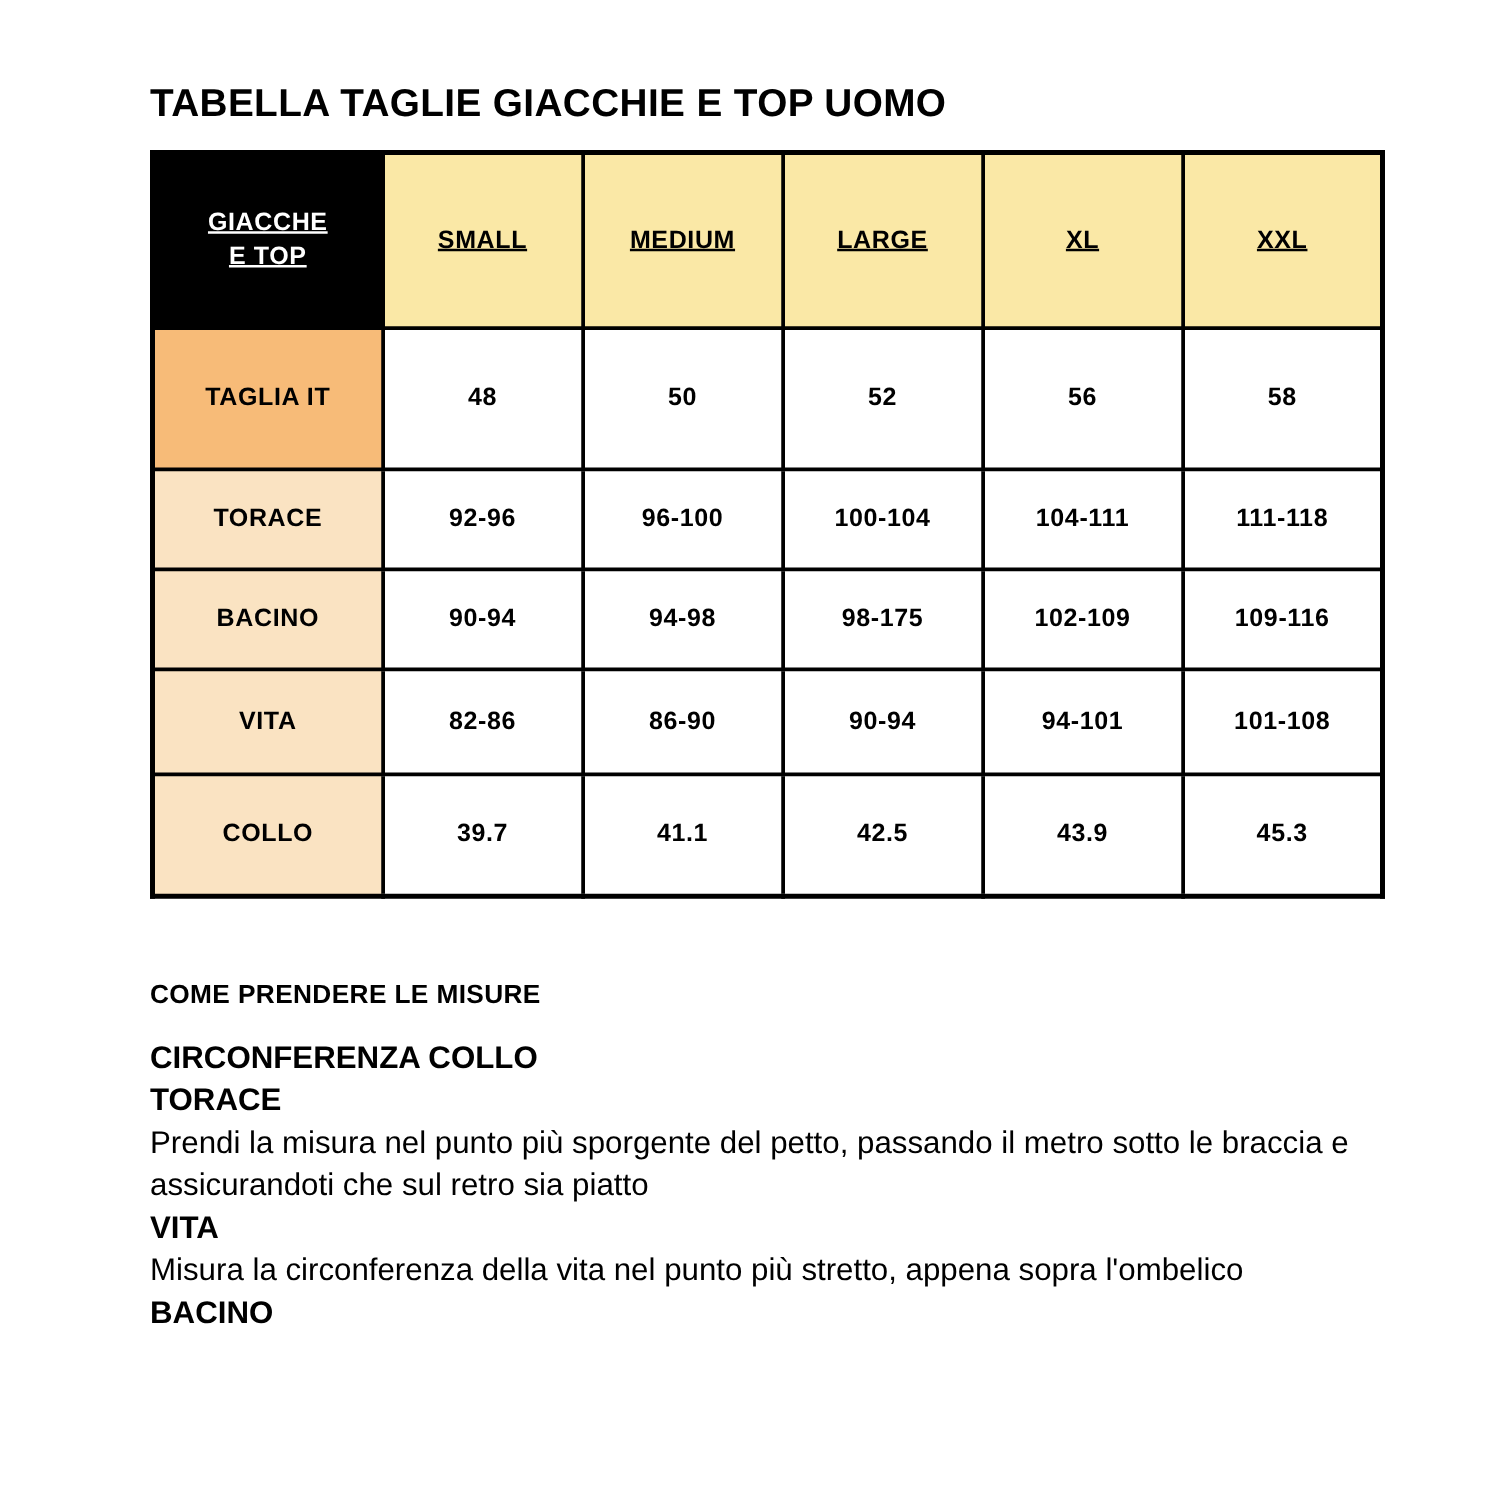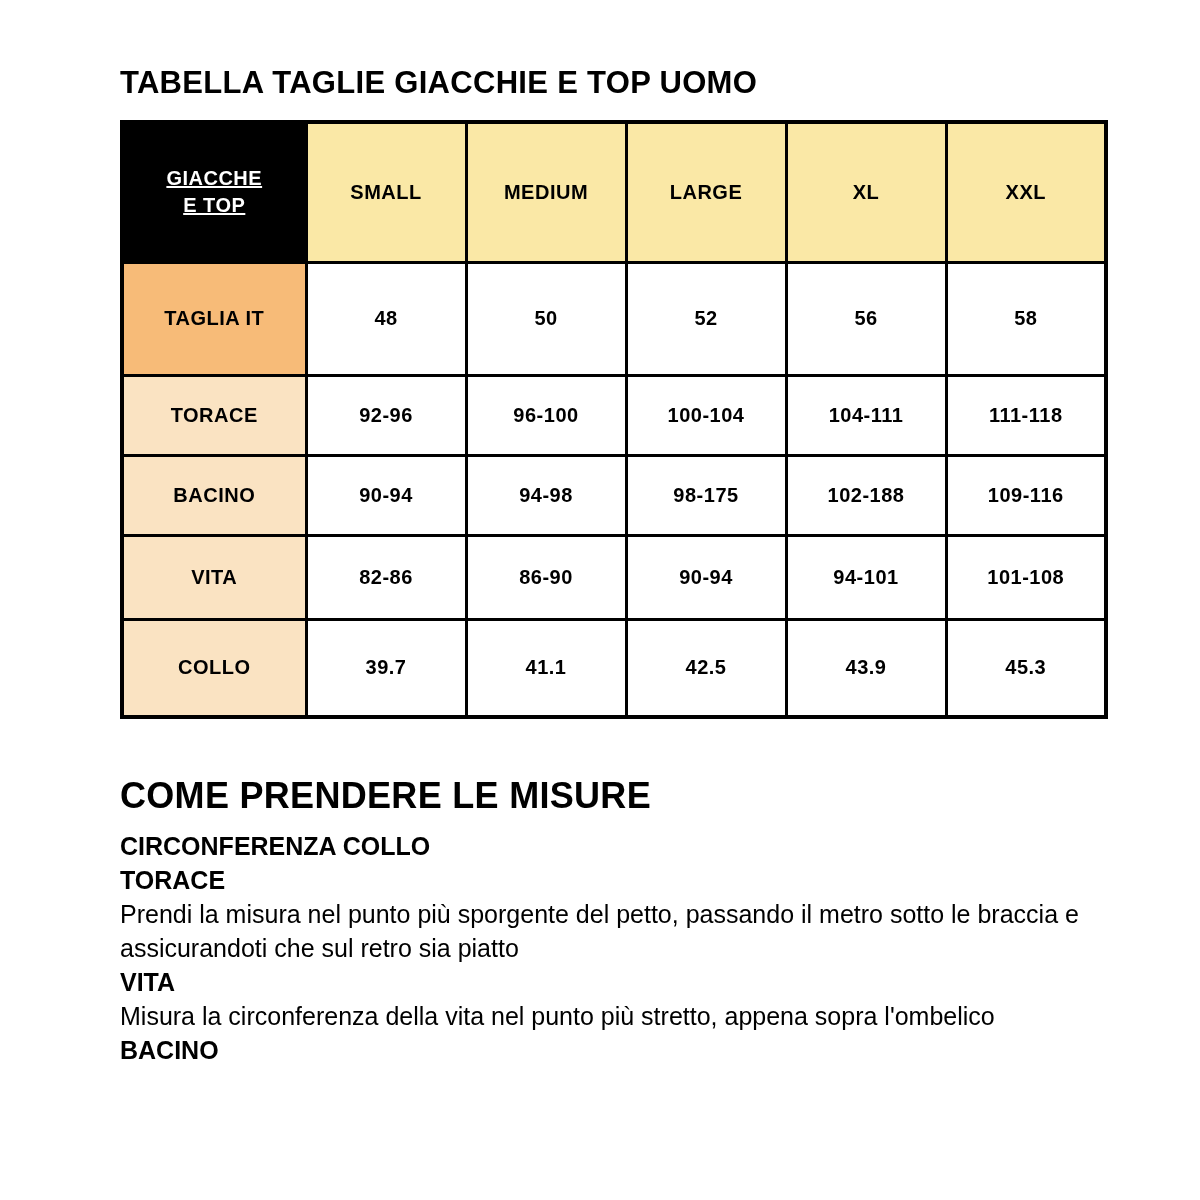--- a/index.html
+++ b/index.html
@@ -45,28 +45,28 @@
   tr.r-vita   { height: 84px; }
   tr.r-collo  { height: 98px; margin-top: 46px; }
 
   .corner {
     background: var(--corner-bg, #000000);
     color: var(--corner-text, #ffffff);
     font-size: 20px;
     text-decoration: underline;
   }
   .corner div { line-height: 27px; }
-  .colhead  { background: var(--header-bg, #FAE8A6); }
+  .colhead  { background: var(--header-bg, #FAE8A6); text-decoration: underline; }
   .rowlabel { background: var(--label-bg, #FAE3C2); font-size: 19px; }
   .rowlabel.taglia { background: var(--taglia-row-bg, #F7BB78); }
   .size-cell { background: var(--cell-bg, #ffffff); }
 
   .section-title {
     margin: 58px 0 14px 0;
-    font-size: 36px;
+    font-size: 21px;
     font-weight: 700;
     letter-spacing: 0.3px;
     line-height: 38px;
   }
   .measure {
     max-width: 985px;
     font-size: 25px;
     line-height: 34px;
   }
   .measure .label { font-weight: 700; }
@@ -116,21 +116,21 @@
         <td class="size-cell">100-104</td>
         <td class="size-cell">104-111</td>
         <td class="size-cell">111-118</td>
       </tr>
 
       <tr class="r-bacino">
         <td class="rowlabel">BACINO</td>
         <td class="size-cell">90-94</td>
         <td class="size-cell">94-98</td>
         <td class="size-cell">98-175</td>
-        <td class="size-cell">102-188</td>
+        <td class="size-cell">102-109</td>
         <td class="size-cell">109-116</td>
       </tr>
 
       <tr class="r-vita">
         <td class="rowlabel">VITA</td>
         <td class="size-cell">82-86</td>
         <td class="size-cell">86-90</td>
         <td class="size-cell">90-94</td>
         <td class="size-cell">94-101</td>
         <td class="size-cell">101-108</td>

